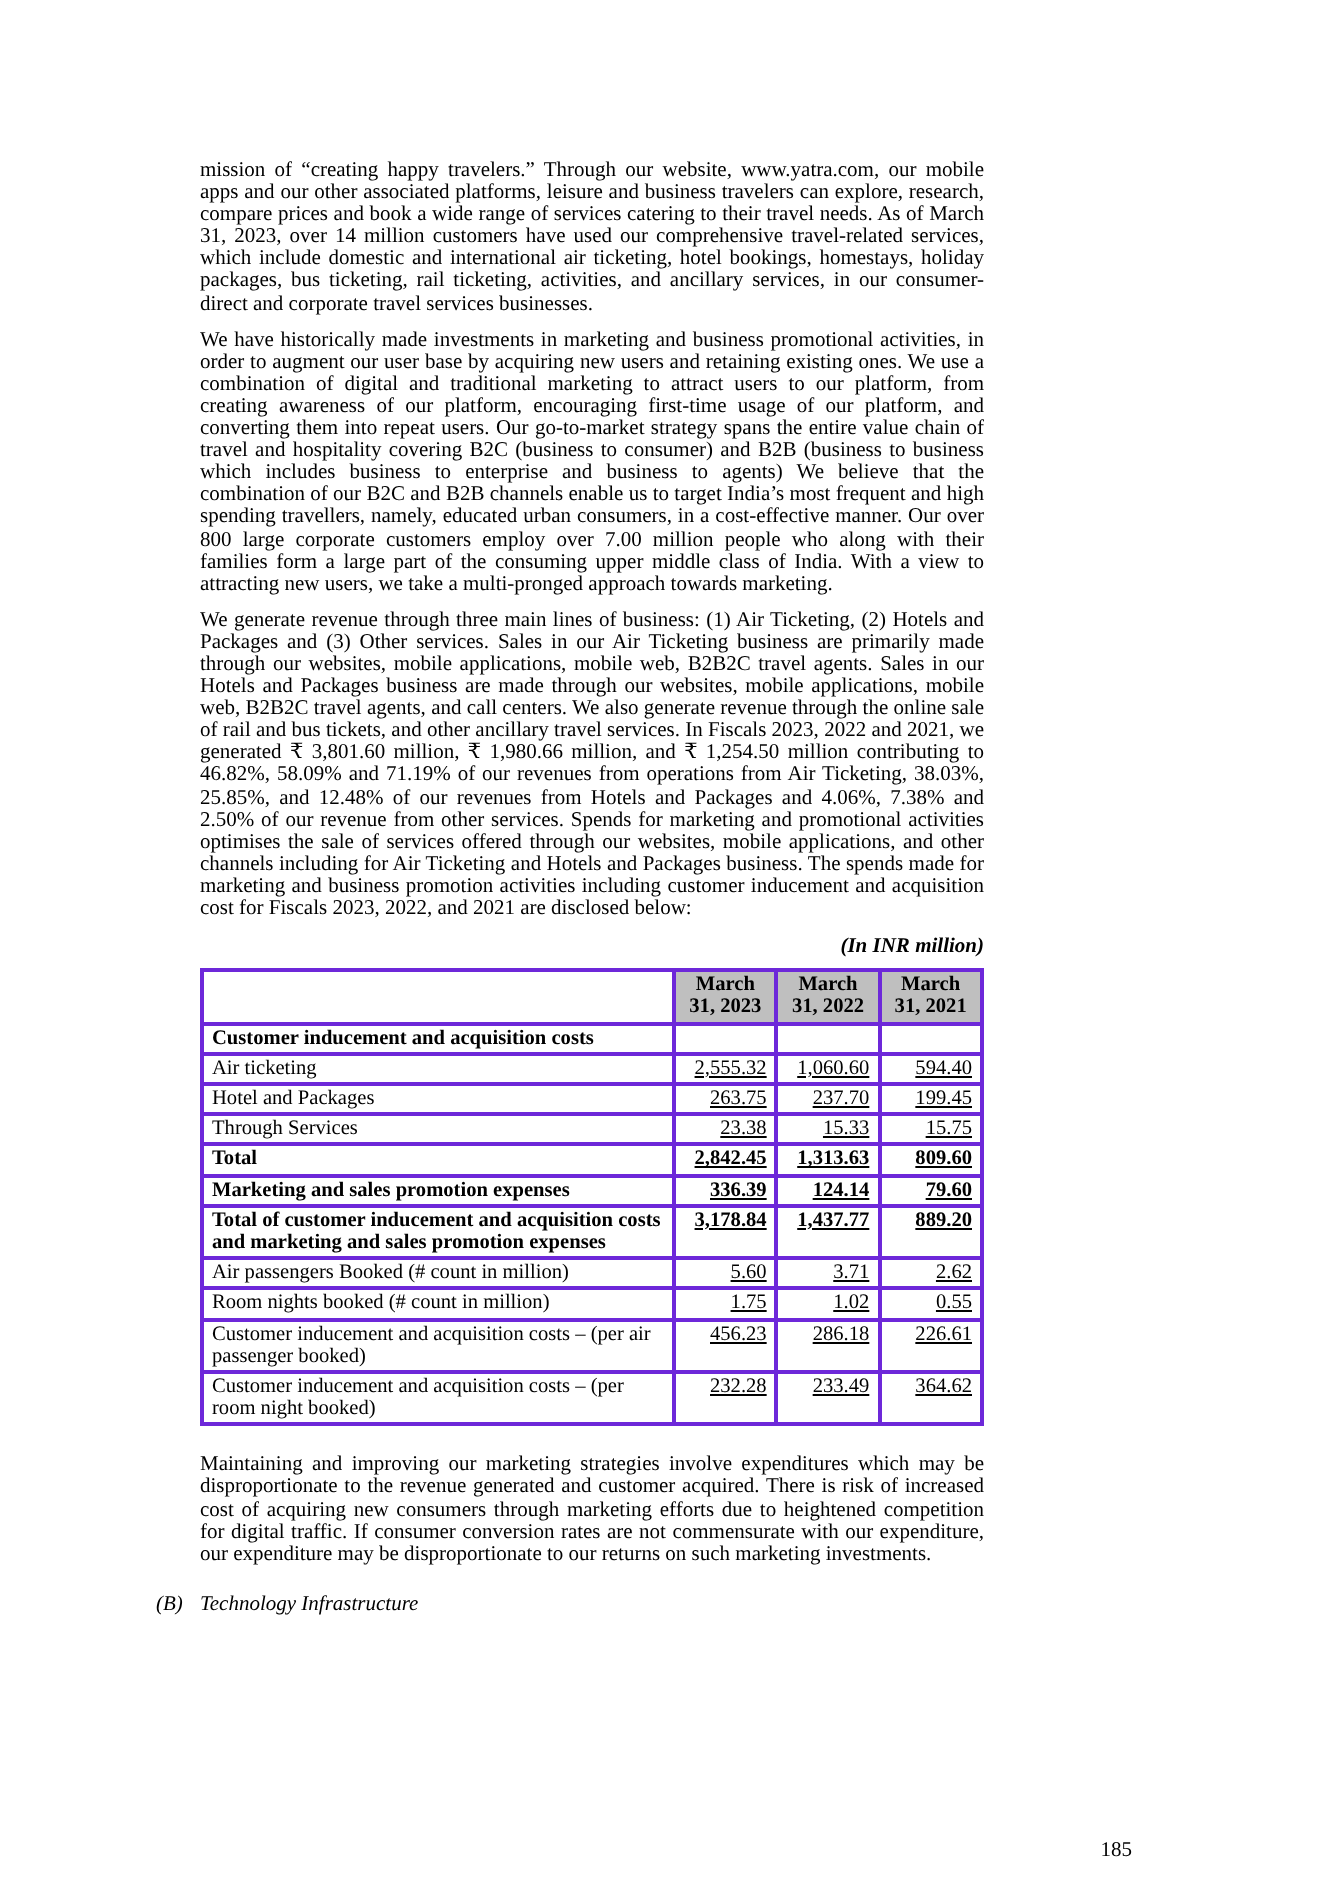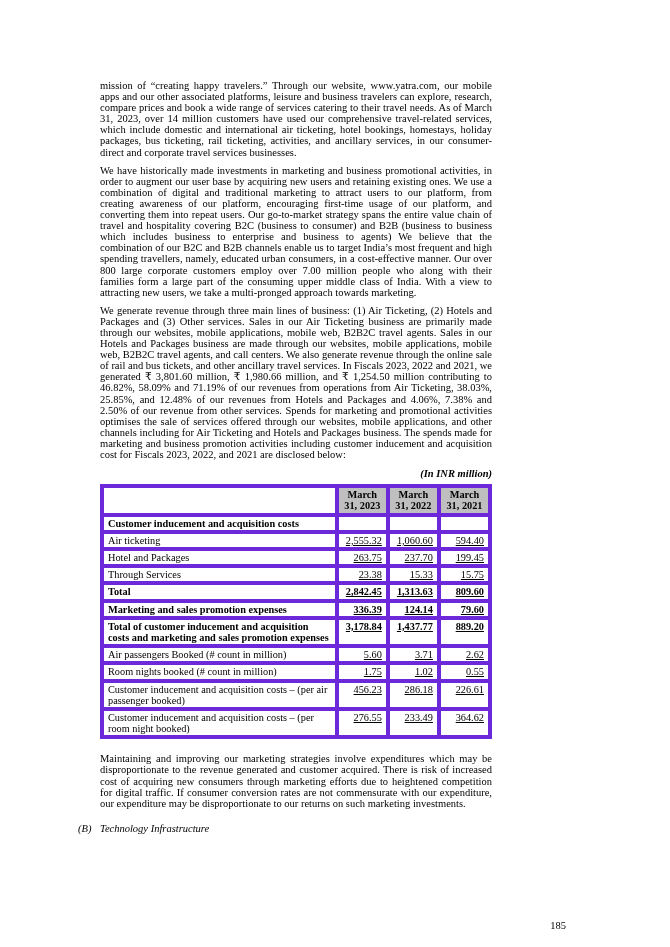--- a/index.html
+++ b/index.html
@@ -31,21 +31,21 @@
     margin-bottom: 5px;
   }
   table.fin-table {
     width: 100%;
     border-collapse: collapse;
     font-size: 10.3px;
     line-height: 11.2px;
     margin-bottom: 14px;
   }
   table.fin-table th, table.fin-table td {
-    border: 4px solid #6d28d9;
+    border: 2px solid #6d28d9;
     padding: 1px 4px;
     vertical-align: top;
   }
   table.fin-table col.c-label { width: 60.5%; }
   table.fin-table col.c-num { width: 13.16%; }
   table.fin-table th.hdr {
     background: #BFBFBF;
     font-weight: bold;
     text-align: center;
   }
@@ -154,21 +154,21 @@
         <td class="num">0.55</td>
       </tr>
       <tr>
         <td class="lbl">Customer inducement and acquisition costs – (per air passenger booked)</td>
         <td class="num">456.23</td>
         <td class="num">286.18</td>
         <td class="num">226.61</td>
       </tr>
       <tr>
         <td class="lbl">Customer inducement and acquisition costs – (per room night booked)</td>
-        <td class="num">276.55</td>
+        <td class="num">232.28</td>
         <td class="num">233.49</td>
         <td class="num">364.62</td>
       </tr>
     </tbody>
   </table>
 
   <p class="para gap-before">Maintaining and improving our marketing strategies involve expenditures which may be disproportionate to the revenue generated and customer acquired. There is risk of increased cost of acquiring new consumers through marketing efforts due to heightened competition for digital traffic. If consumer conversion rates are not commensurate with our expenditure, our expenditure may be disproportionate to our returns on such marketing investments.</p>
 
   <div class="section-heading">
     <span class="marker">(B)</span>

